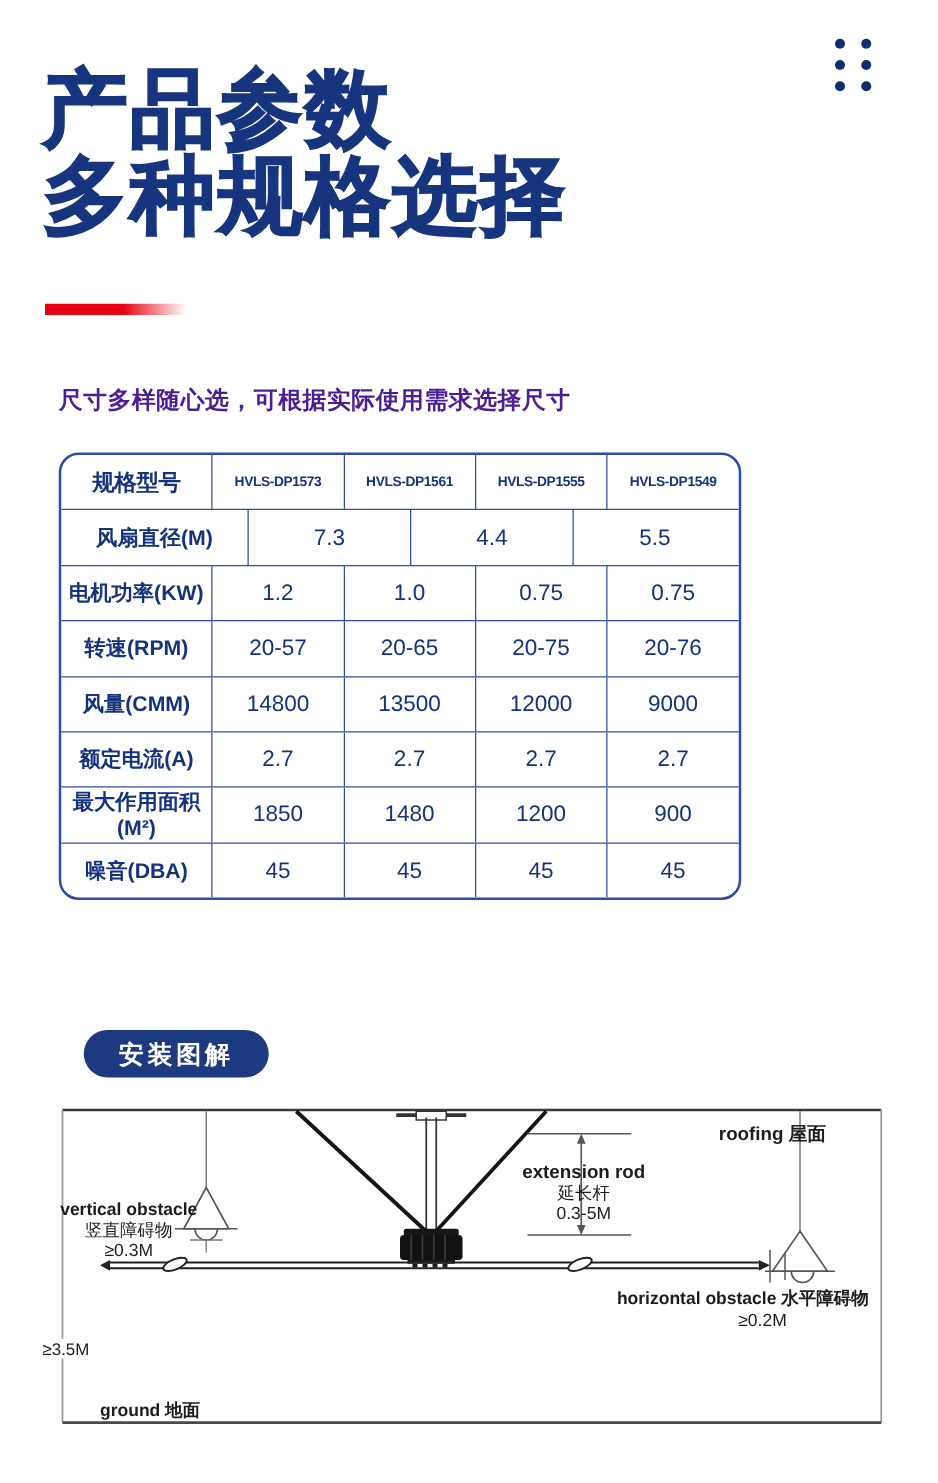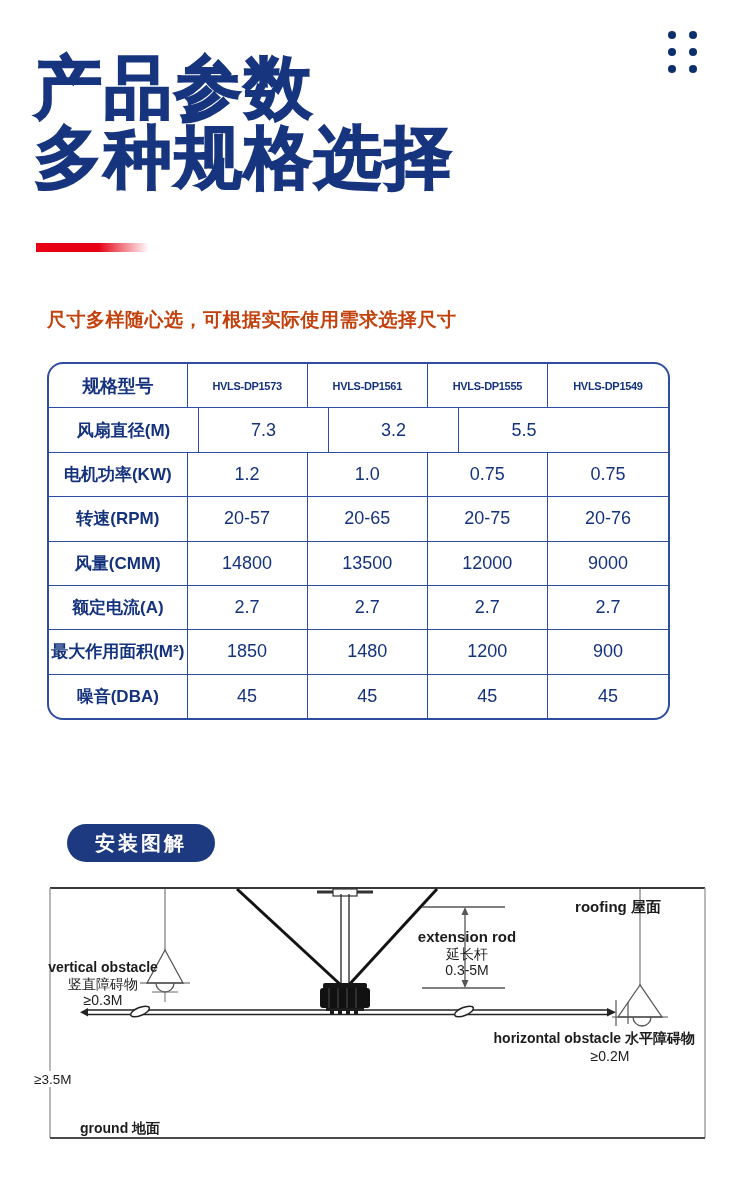--- a/index.html
+++ b/index.html
@@ -21,25 +21,25 @@
     display:grid; grid-template-columns:8px 8px; grid-template-rows:8px 8px 8px;
     column-gap:13px; row-gap:9px;
   }
   .dots-grid span { width:8px; height:8px; border-radius:50%; background:#0d2f6e; }
   .red-bar {
     position:absolute; left:36px; top:243px; width:113px; height:9px;
     background:linear-gradient(to right,#e60012 0%,#e60012 55%,rgba(230,0,18,0) 100%);
   }
   .subtitle {
     position:absolute; left:47px; top:307px; font-size:19px; font-weight:bold;
-    color:#c2410c; letter-spacing:0.5px;
+    color:#4c1d95; letter-spacing:0.5px;
   }
   
   .spec-table {
-    position:absolute; left:47px; top:362px; width:623px; height:358px;
+    position:absolute; left:47px; top:362px; width:546px; height:358px;
     border:2px solid #2e4da0; border-radius:16px; overflow:hidden;
     display:flex; flex-direction:column; background:#fff;
   }
   .t-row { flex:1; display:flex; border-bottom:1.5px solid #2e4da0; }
   .t-row:last-child { border-bottom:none; }
   .t-cell {
     display:flex; align-items:center; justify-content:center; text-align:center;
     border-right:1.5px solid #2e4da0; color:#15337d; font-size:18px;
     width:130px; padding:0 2px;
   }
@@ -83,21 +83,21 @@
   <div class="t-row head">
     <div class="t-cell first">规格型号</div>
     <div class="t-cell">HVLS-DP1573</div>
     <div class="t-cell">HVLS-DP1561</div>
     <div class="t-cell">HVLS-DP1555</div>
     <div class="t-cell">HVLS-DP1549</div>
   </div>
   <div class="t-row">
     <div class="t-cell first">风扇直径(M)</div>
     <div class="t-cell">7.3</div>
-    <div class="t-cell">3.2</div>
+    <div class="t-cell">4.4</div>
     <div class="t-cell">5.5</div>
   </div>
   <div class="t-row">
     <div class="t-cell first">电机功率(KW)</div>
     <div class="t-cell">1.2</div>
     <div class="t-cell">1.0</div>
     <div class="t-cell">0.75</div>
     <div class="t-cell">0.75</div>
   </div>
   <div class="t-row">

